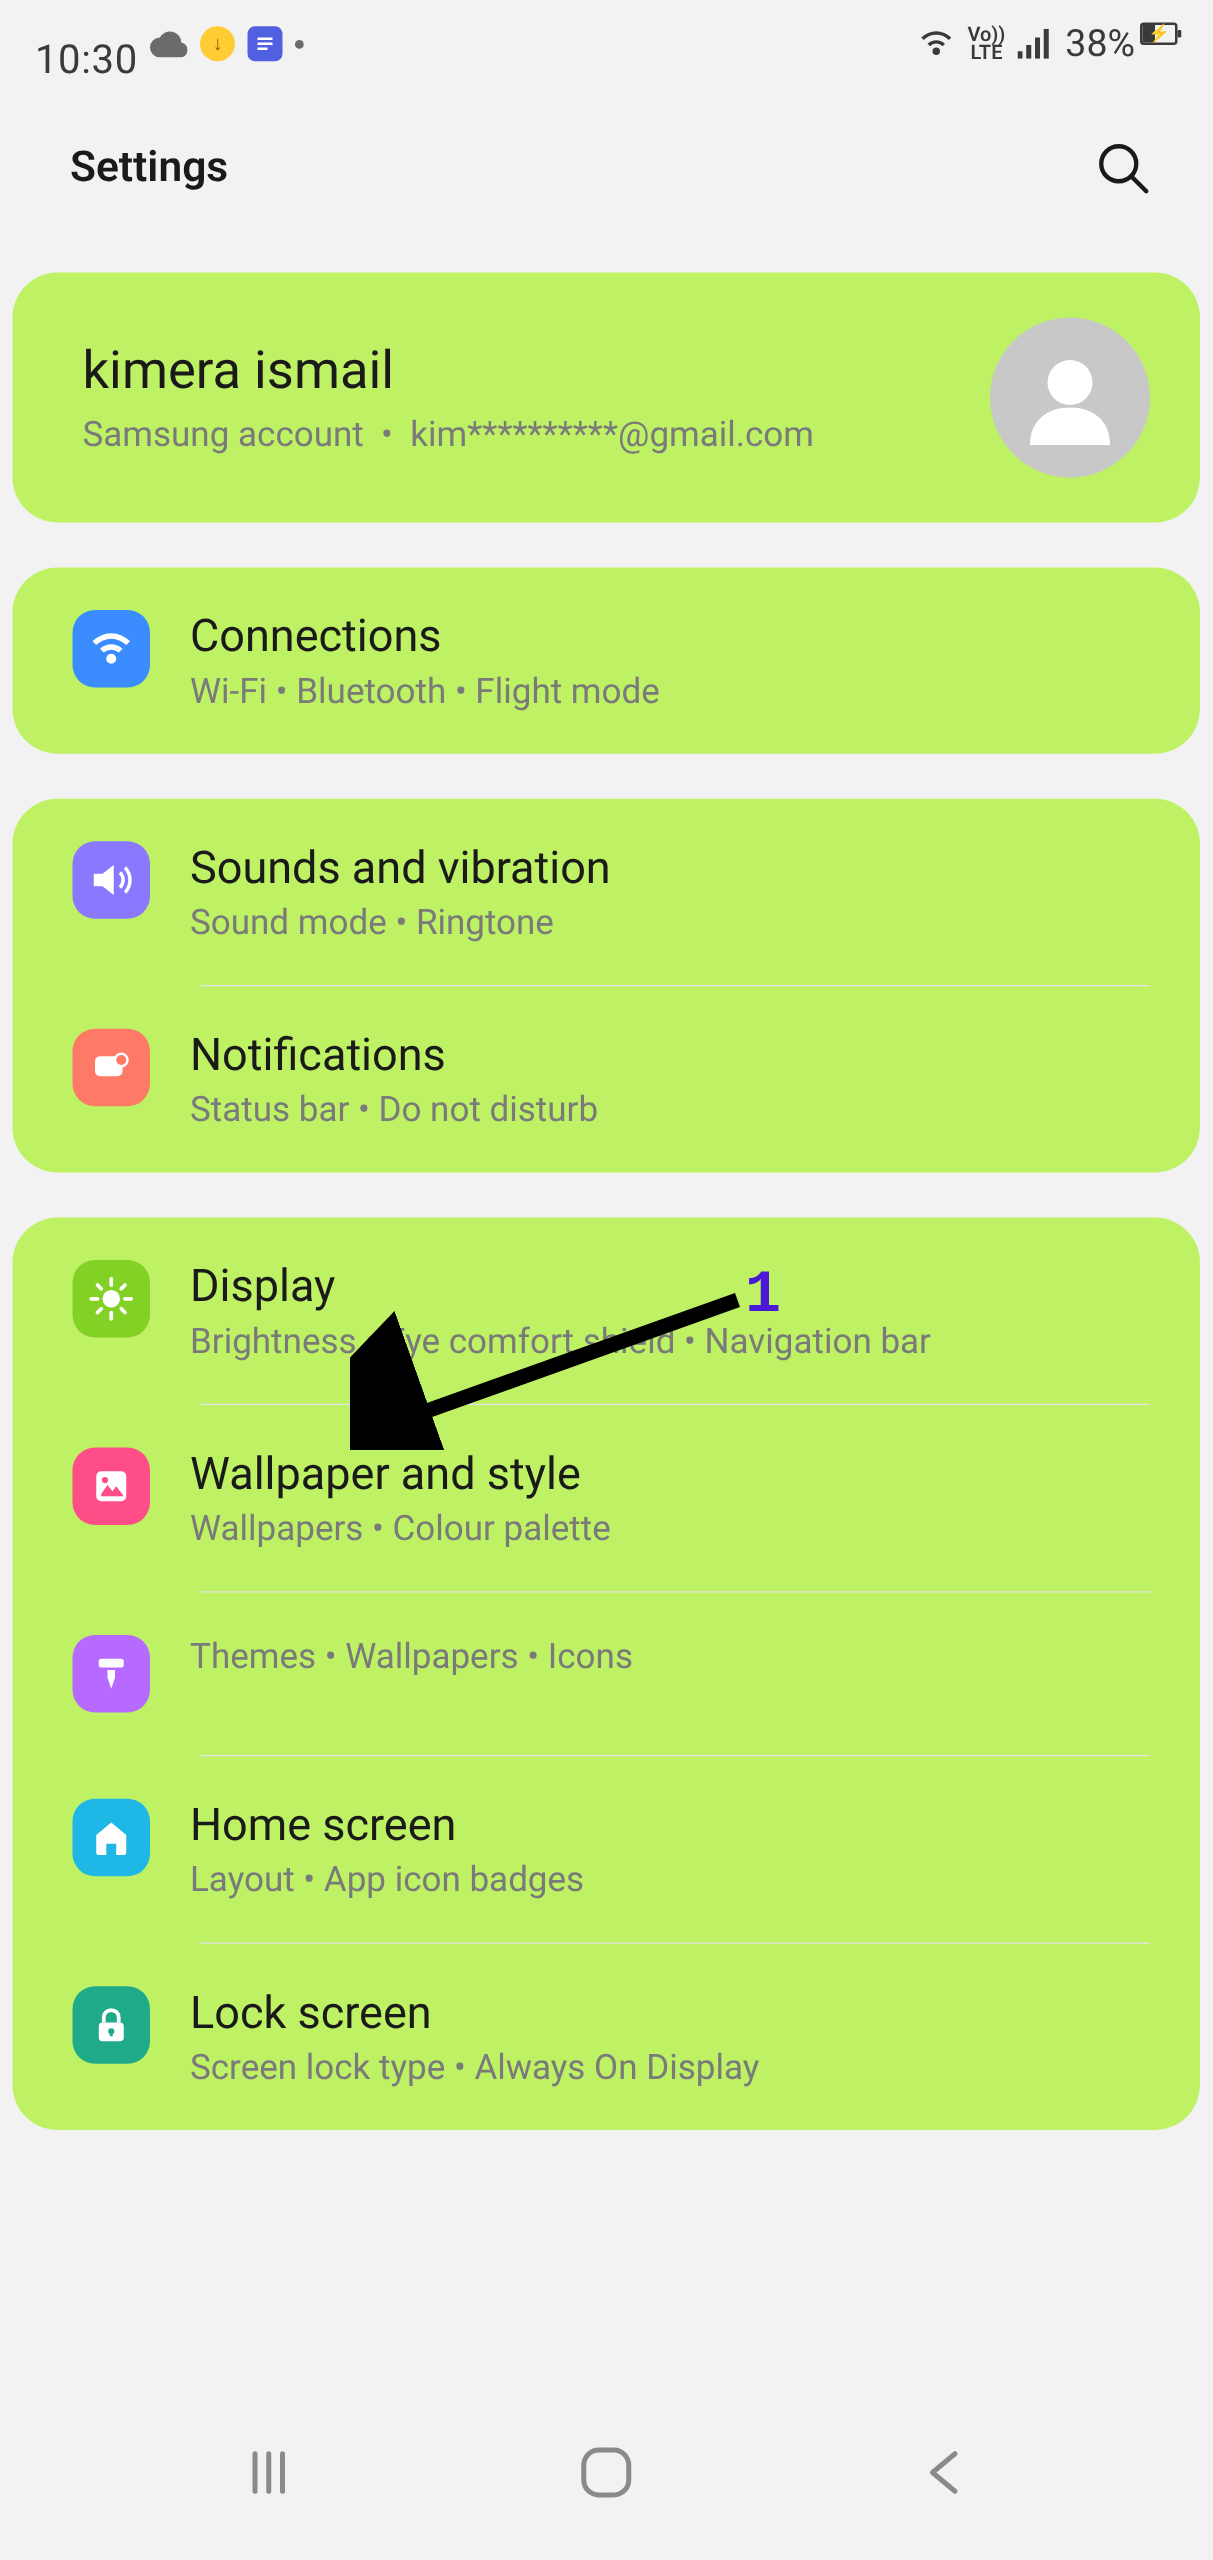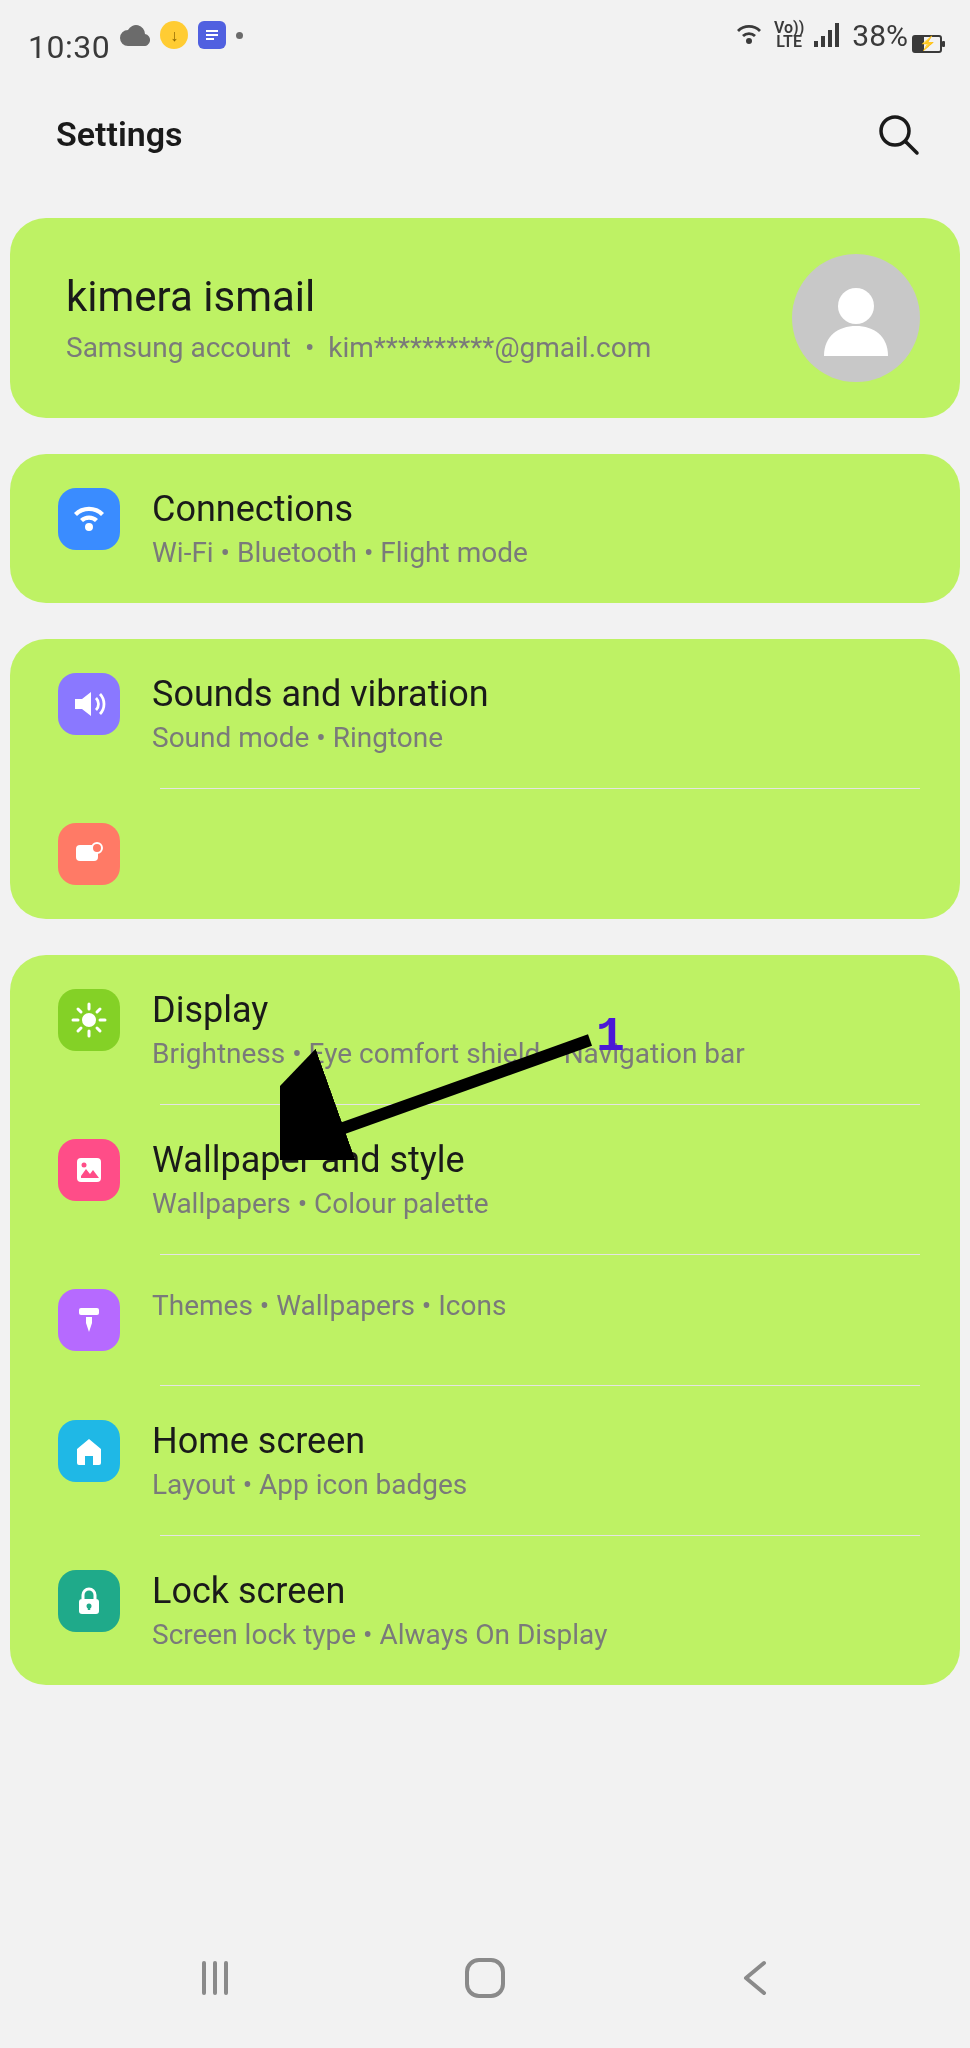--- a/index.html
+++ b/index.html
@@ -26,21 +26,21 @@
   .status-right { display: flex; align-items: center; gap: 10px; }
   .status-time { font-weight: 400; letter-spacing: 0.5px; font-size: 32px; margin-top: 24px; }
   .status-icon { display: inline-flex; align-items: center; justify-content: center; }
   .cloud-icon { color: #6b6b6b; }
   .round-yellow { width: 28px; height: 28px; background: #ffcc33; border-radius: 50%; display:flex;align-items:center;justify-content:center;font-size:16px;color:#8a6500;}
   .round-blue { width: 28px; height: 28px; background: #5060e0; border-radius: 6px; display:flex;align-items:center;justify-content:center;color:#fff;font-size:14px;}
   .dot { width: 7px; height: 7px; background:#6b6b6b; border-radius:50%; }
   .wifi-small { font-size: 28px; color:#3a3a3a; }
   .volte { font-size: 16px; line-height: 0.9; font-weight: 600; color:#3a3a3a;}
   .signal { display:inline-block; }
-  .battery-wrap { display:flex; align-items:flex-end; gap:4px; font-size:30px;}
+  .battery-wrap { display:flex; align-items:flex-start; gap:4px; font-size:30px;}
   .battery-icon { width: 30px; height: 18px; border:2px solid #3a3a3a; border-radius:3px; position:relative;}
   .battery-icon::after { content:""; position:absolute; right:-5px; top:4px; width:3px; height:6px; background:#3a3a3a; border-radius:1px;}
   .battery-fill { position:absolute; left:0; top:0; bottom:0; width:38%; background:#3a3a3a;}
   .battery-bolt { position:absolute; left:5px; top:-2px; color:#fff; font-size:14px;}
 
   
   .header {
     display: flex;
     align-items: center;
     justify-content: space-between;
@@ -226,20 +226,24 @@
       <div class="item-sub">Sound mode  •  Ringtone</div>
     </div>
   </div>
   <div class="divider"></div>
   <div class="item">
     <div class="item-icon ic-coral">
       <svg width="40" height="40" viewBox="0 0 40 40">
           <rect x="7" y="11" width="22" height="16" rx="4" fill="#fff"></rect>
           <circle cx="28" cy="14" r="5" fill="#ff7a66" stroke="#fff" stroke-width="2"></circle>
         </svg>
+    </div>
+    <div class="item-body">
+      <div class="item-title">Notifications</div>
+      <div class="item-sub">Status bar  •  Do not disturb</div>
     </div>
   </div>
 </div>
 
 <div class="card">
   <div class="item">
     <div class="item-icon ic-green">
       <svg width="40" height="40" viewBox="0 0 40 40">
           <circle cx="20" cy="20" r="7" fill="#fff"></circle>
           <g stroke="#fff" stroke-width="3" stroke-linecap="round">

